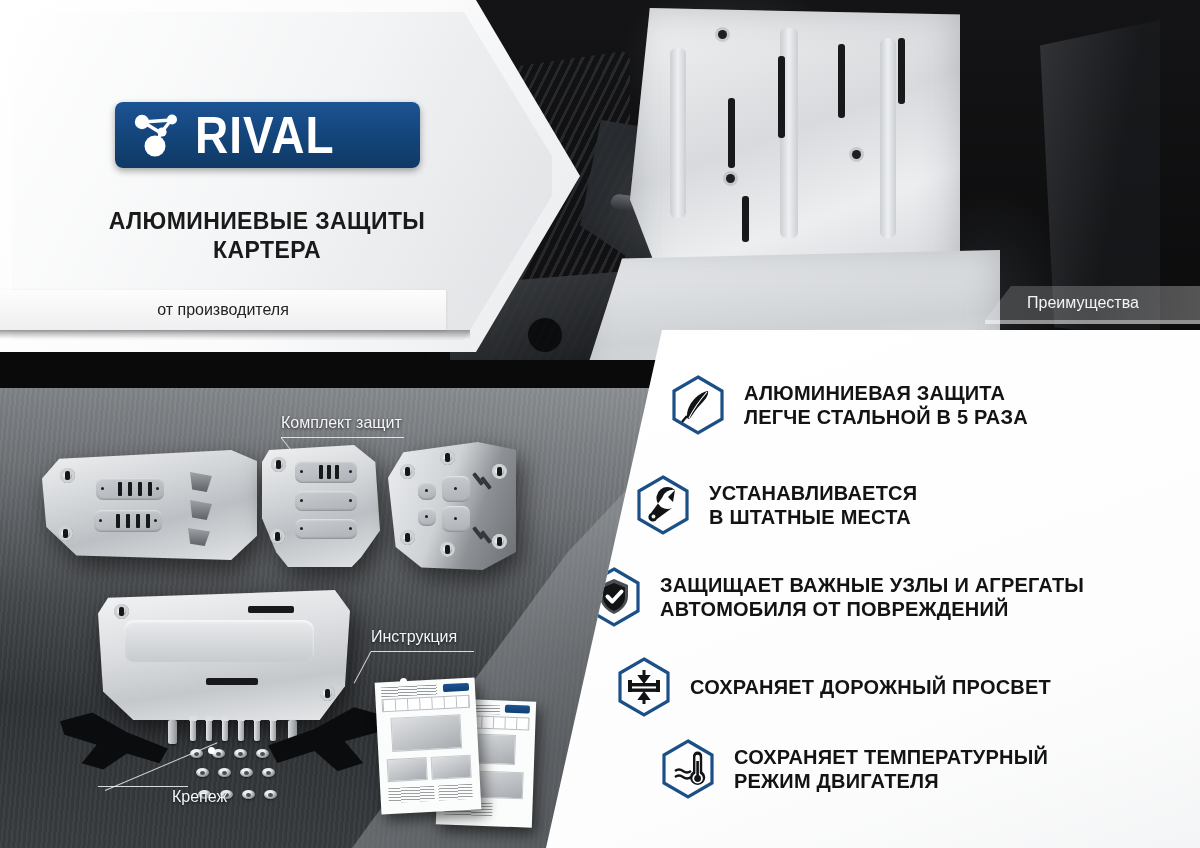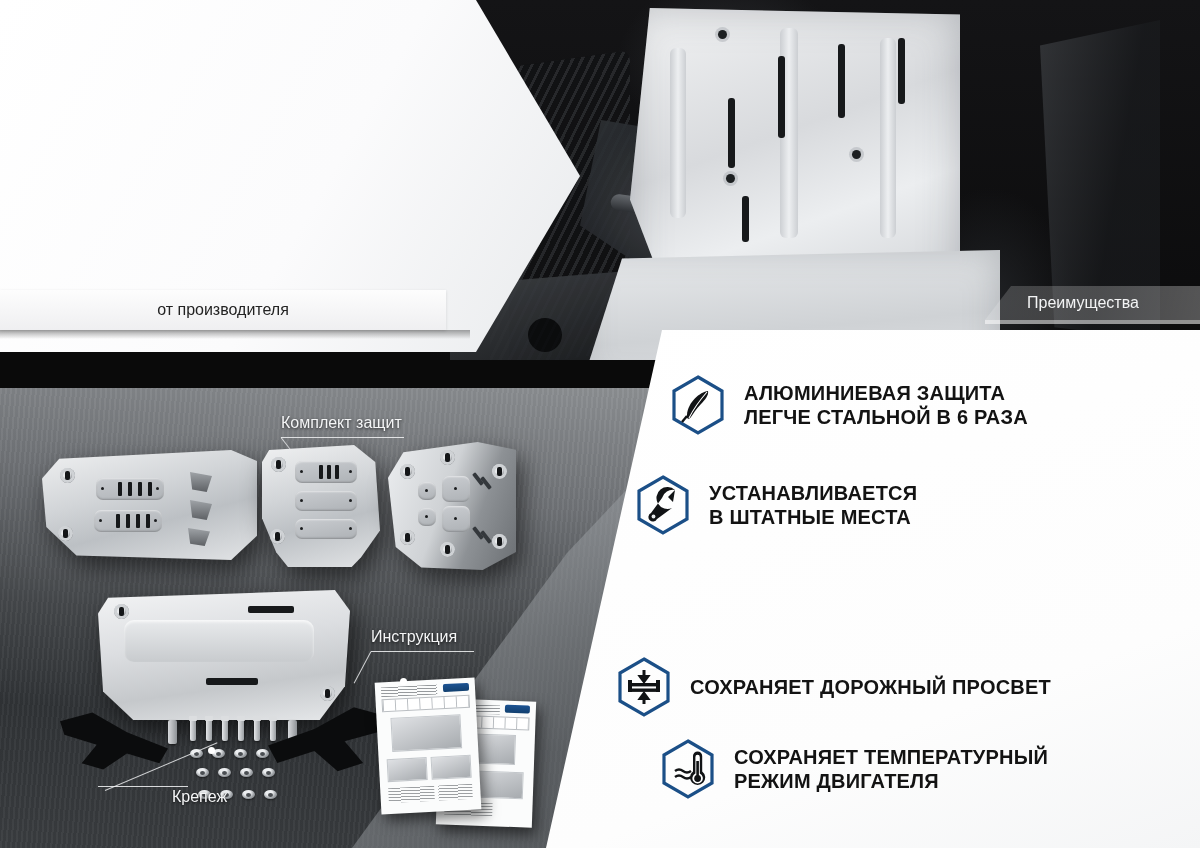--- a/index.html
+++ b/index.html
@@ -269,20 +269,41 @@
       <div class="slot" style="left:268px;top:30px;width:7px;height:66px;"></div>
       <div class="slot" style="left:112px;top:188px;width:7px;height:46px;"></div>
       <div class="hole" style="left:88px;top:22px;"></div>
       <div class="hole" style="left:96px;top:166px;"></div>
       <div class="hole" style="left:222px;top:142px;"></div>
     </div>
     <div class="plate2"></div>
   </div>
 
   <div class="hero-panel">
+    <div class="hero-inner">
+
+      <div class="logo-box">
+        <svg class="logo-mark" viewBox="0 0 52 48">
+          <g stroke="#ffffff" stroke-width="3.4" fill="none">
+            <line x1="12" y1="11" x2="40" y2="9"></line>
+            <line x1="40" y1="9" x2="30" y2="22"></line>
+            <line x1="12" y1="11" x2="30" y2="22"></line>
+            <line x1="30" y1="22" x2="24" y2="34"></line>
+          </g>
+          <circle cx="11" cy="11" r="7.2" fill="#ffffff"></circle>
+          <circle cx="41" cy="8.5" r="5" fill="#ffffff"></circle>
+          <circle cx="31" cy="21" r="4.6" fill="#ffffff"></circle>
+          <circle cx="24" cy="35" r="10.5" fill="#ffffff"></circle>
+        </svg>
+        <div class="logo-word">RIVAL</div>
+      </div>
+
+      <div class="hero-title">АЛЮМИНИЕВЫЕ
+ЗАЩИТЫ КАРТЕРА</div>
+    </div>
 
     <div class="sub-band">
       <span>от производителя</span>
     </div>
     <div class="band-shadow"></div>
   </div>
 
   <div class="adv-tab">
     <span>Преимущества</span>
   </div>
@@ -491,35 +512,47 @@
       <div class="adv-item" style="left:124px; top:44px;">
         <div class="hexwrap">
           <svg viewBox="0 0 56 62" width="56" height="62">
             <polygon points="28,3 52,17 52,45 28,59 4,45 4,17" fill="none" stroke="#1b4f87" stroke-width="3.2"></polygon>
             <path d="M38 17 C30 18 18 28 17 41 C16 45 19 46 21 43 C23 40 26 35 31 30 C35 26 39 21 38 17 Z" fill="#111315"></path>
             <path d="M37 18 C30 26 24 34 19 44" stroke="#fff" stroke-width="1.1" fill="none"></path>
             <path d="M17 42 L12 48" stroke="#111315" stroke-width="2.4"></path>
           </svg>
         </div>
         <div class="adv-text">АЛЮМИНИЕВАЯ ЗАЩИТА
-ЛЕГЧЕ СТАЛЬНОЙ В 6 РАЗА</div>
+ЛЕГЧЕ СТАЛЬНОЙ В 5 РАЗА</div>
       </div>
 
       <div class="adv-item" style="left:89px; top:144px;">
         <div class="hexwrap">
           <svg viewBox="0 0 56 62" width="56" height="62">
             <polygon points="28,3 52,17 52,45 28,59 4,45 4,17" fill="none" stroke="#1b4f87" stroke-width="3.2"></polygon>
             <path d="M40 16 a11 11 0 1 0 -3 18 L22 45 a4.5 4.5 0 1 1 -6 -6 L27 24 a11 11 0 0 1 13 -8 l-7 7 l5 5 Z" fill="#111315"></path>
             <circle cx="18.5" cy="42.5" r="1.9" fill="#e9ebed"></circle>
           </svg>
         </div>
         <div class="adv-text">УСТАНАВЛИВАЕТСЯ
 В ШТАТНЫЕ МЕСТА</div>
       </div>
 
+      <div class="adv-item" style="left:40px; top:236px;">
+        <div class="hexwrap">
+          <svg viewBox="0 0 56 62" width="56" height="62">
+            <polygon points="28,3 52,17 52,45 28,59 4,45 4,17" fill="none" stroke="#1b4f87" stroke-width="3.2"></polygon>
+            <path d="M28 13 L42 19 v11 c0 9 -7 15 -14 18 c-7 -3 -14 -9 -14 -18 V19 Z" fill="#4a4e52"></path>
+            <path d="M28 17 L39 21.5 v9 c0 7.4 -5.6 12.3 -11 14.6 c-5.4 -2.3 -11 -7.2 -11 -14.6 v-9 Z" fill="#111315"></path>
+            <path d="M21.5 30.5 l4.8 5 l9.2 -10" stroke="#ffffff" stroke-width="4" fill="none" stroke-linecap="round" stroke-linejoin="round"></path>
+          </svg>
+        </div>
+        <div class="adv-text">ЗАЩИЩАЕТ ВАЖНЫЕ УЗЛЫ И АГРЕГАТЫ
+АВТОМОБИЛЯ ОТ ПОВРЕЖДЕНИЙ</div>
+      </div>
 
       <div class="adv-item" style="left:114px; top:408px;">
         <div class="hexwrap">
           <svg viewBox="0 0 56 62" width="56" height="62">
             <polygon points="28,3 52,17 52,45 28,59 4,45 4,17" fill="none" stroke="#1b4f87" stroke-width="3.2"></polygon>
             <path d="M33 18 a4.6 4.6 0 0 1 9.2 0 v15.4 a7.6 7.6 0 1 1 -9.2 0 Z" fill="#111315"></path>
             <path d="M35.4 19 a2.2 2.2 0 0 1 4.4 0 v16.6 a5.2 5.2 0 1 1 -4.4 0 Z" fill="#ffffff"></path>
             <circle cx="37.6" cy="40.5" r="3.4" fill="#111315"></circle>
             <rect x="36.3" y="23" width="2.6" height="15" fill="#111315"></rect>
             <path d="M15 33 q4 -3 8 0 q4 3 8 0" stroke="#111315" stroke-width="2.4" fill="none"></path>

